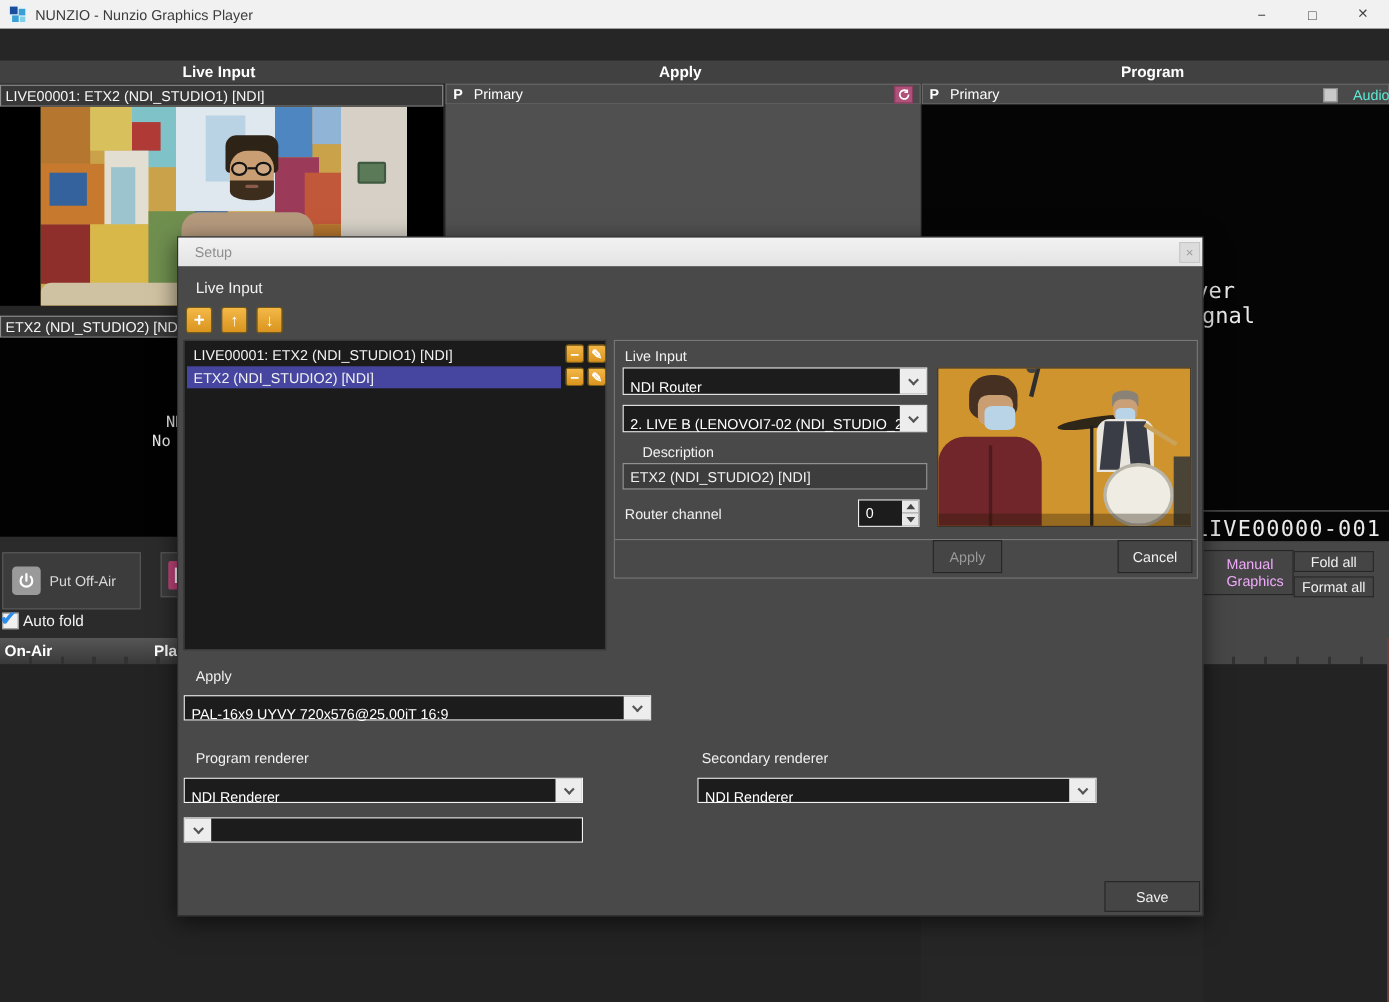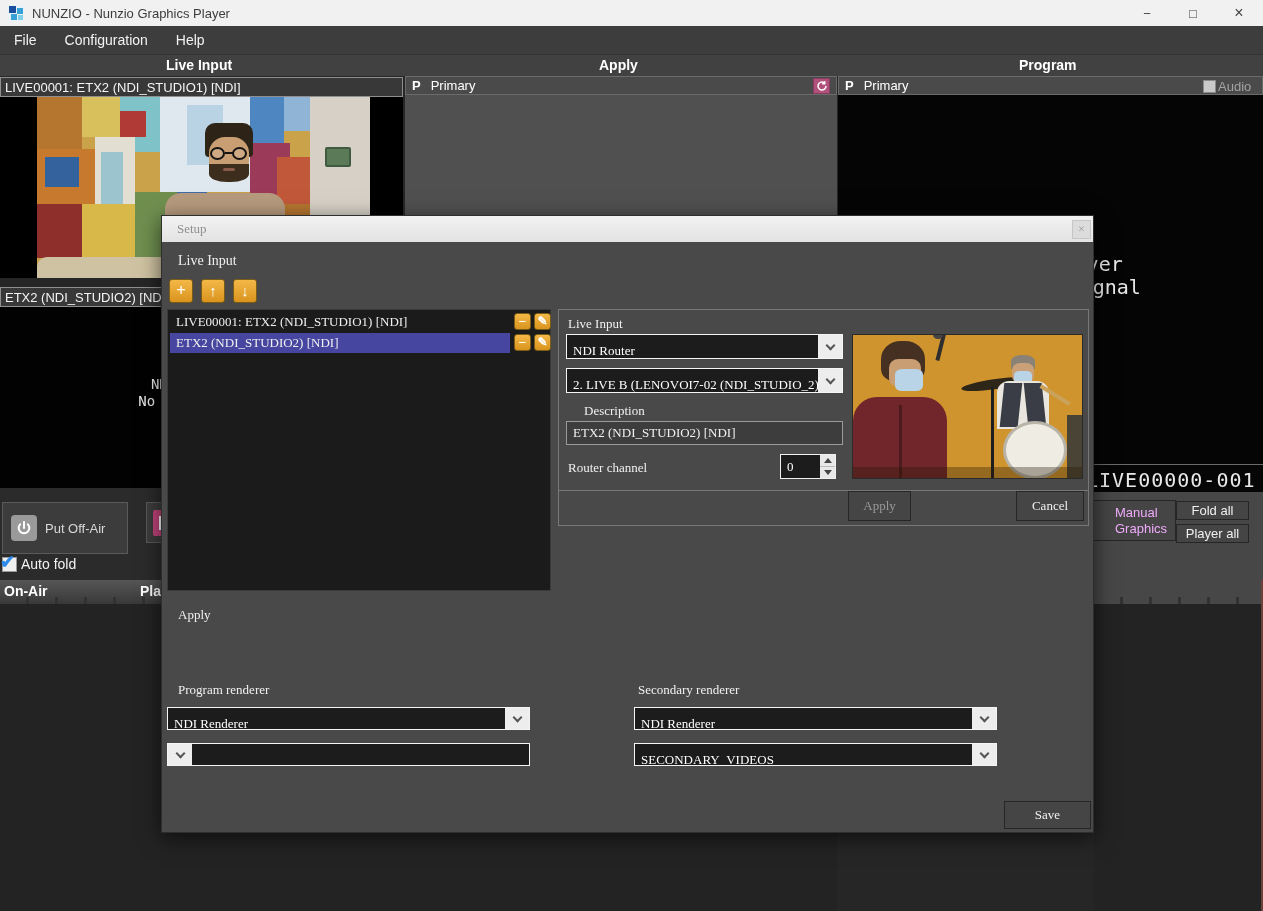--- a/index.html
+++ b/index.html
@@ -62,21 +62,21 @@
 
   
   .cb { background:#f0f0f0; border:1px solid #999; }
   .cb.dim { background:#c9c9c9; border:1px solid #8a8a8a; }
 
   .ticks { height:7px;
     background:repeating-linear-gradient(90deg, transparent 0 26px, #323232 26px 29px); }
 
   
   .dialog { left:161px; top:215px; width:933px; height:618px; background:#494949;
-    border:1px solid #2e2e2e; box-shadow:0 5px 20px rgba(0,0,0,.6); z-index:50;font-family:Liberation Serif, serif; }
+    border:1px solid #2e2e2e; box-shadow:0 5px 20px rgba(0,0,0,.6); z-index:50; }
   .dlg-title { position:absolute; left:0; top:0; width:100%; height:26px;
     background:linear-gradient(#f2f2f2,#e3e3e3); display:flex; align-items:center;
     color:#8f8f8f; font-size:13px; padding:0 15px; }
   .listbox { position:absolute; background:#1b1b1b; border:1px solid #3a3a3a; }
   .lrow { position:absolute; height:20px; display:flex; align-items:center;
     color:#f0f0f0; font-size:13px; padding:0 6px; white-space:nowrap; }
   .panelbox { position:absolute; border:1px solid #787878; }
 
   .pausebars { display:flex; gap:4px; }
   .pausebars i { width:5px; height:14px; background:#fff; }
@@ -92,25 +92,20 @@
       <i style="left:9px;top:3px;width:6px;height:6px;background:#38a0d4"></i>
       <i style="left:3px;top:9px;width:6px;height:6px;background:#38a0d4"></i>
       <i style="left:10px;top:10px;width:5px;height:5px;background:#7fd0e8"></i>
     </span>
     <span>NUNZIO - Nunzio Graphics Player</span>
     <span class="winctl" style="left:1124px">−</span>
     <span class="winctl" style="left:1170px">□</span>
     <span class="winctl" style="left:1216px;font-size:16px">×</span>
   </div>
 
-  <div class="abs menubar">
-    <span>File</span>
-    <span>Configuration</span>
-    <span>Help</span>
-  </div>
 
   <div class="abs colheads">
     <span class="colhead" style="left:166px">Live Input</span>
     <span class="colhead" style="left:599px">Apply</span>
     <span class="colhead" style="left:1019px">Program</span>
   </div>
 
   <div class="abs srcbar" style="left:0;top:77px;width:403px">
     <span>LIVE00001: ETX2 (NDI_STUDIO1) [NDI]</span>
   </div>
@@ -205,41 +200,41 @@
       </svg>
     </span>
   </div>
   <div class="abs" style="left:405px;top:95px;width:432px;height:380px;background:#505050"></div>
 
   <div class="abs hdrbar" style="left:838px;top:76px;width:425px">
     <b>P</b>
     <span>Primary</span>
     <span style="position:absolute;left:364px;top:2px;display:flex;align-items:center">
       <span class="cb dim" style="width:13px;height:13px"></span>
-      <span style="color:#a3a3a3;font-size:13px;margin-left:2px">Audio</span>
+      <span style="color:#5eead4;font-size:13px;margin-left:14px">Audio</span>
     </span>
   </div>
   <div class="abs" style="left:838px;top:95px;width:425px;height:369px;background:#050505;overflow:hidden">
     <div class="abs mono" style="left:0;top:158px;width:425px;text-align:center;font-size:20px;line-height:23px">
       <div>NDI Receiver</div>
       <div>No input signal</div>
     </div>
   </div>
   <div class="abs" style="left:838px;top:464px;width:425px;height:28px;background:#060606;border-top:1px solid #6a6a6a">
     <span class="abs mono" style="left:248px;top:3px;font-size:20px;letter-spacing:1px">LIVE00000-001</span>
   </div>
   <div class="abs" style="left:838px;top:492px;width:425px;height:112px;background:#474747"></div>
   <div class="abs dkbtn" style="left:1093px;top:500px;width:83px;height:41px;flex-direction:column;align-items:flex-start;padding-left:21px;line-height:16px;color:#f0abfc;white-space:pre-line;text-align:left">
     <span style="width:62px">Manual Graphics</span>
   </div>
   <div class="abs dkbtn" style="left:1176px;top:501px;width:73px;height:19px">
     <span>Fold all</span>
   </div>
   <div class="abs dkbtn" style="left:1176px;top:524px;width:73px;height:19px">
-    <span>Player all</span>
+    <span>Format all</span>
   </div>
   <div class="abs ticks" style="left:1094px;top:597px;width:169px"></div>
   <div class="abs" style="left:1094px;top:604px;width:169px;height:307px;background:#232323"></div>
   <div class="abs" style="left:1261px;top:580px;width:2px;height:331px;background:#6e4038"></div>
 
   <div class="abs dialog">
     <div class="dlg-title">
       <span>Setup</span>
       <span style="position:absolute;left:910px;top:4px;width:19px;height:19px;background:#dcdcdc;border:1px solid #c6c6c6;color:#9a9a9a;font-size:12px;display:flex;align-items:center;justify-content:center">×</span>
     </div>
@@ -333,20 +328,26 @@
       <div style="position:absolute;left:0;top:180px;width:529px;height:1px;background:#787878"></div>
       <div class="abs dkbtn" style="left:289px;top:181px;width:63px;height:30px;color:#9a9a9a">
         <span>Apply</span>
       </div>
       <div class="abs dkbtn" style="left:457px;top:181px;width:68px;height:30px">
         <span>Cancel</span>
       </div>
     </div>
 
     <span class="abs lbl" style="left:16px;top:391px">Apply</span>
+    <div class="abs combo" style="left:5px;top:416px;width:425px;height:23px">
+      <span class="val">PAL-16x9 UYVY 720x576@25.00iT 16:9</span>
+      <span class="cbtn">
+          <i class="chev"></i>
+        </span>
+    </div>
 
     <span class="abs lbl" style="left:16px;top:466px">Program renderer</span>
     <div class="abs combo" style="left:5px;top:491px;width:363px;height:23px">
       <span class="val">NDI Renderer</span>
       <span class="cbtn">
           <i class="chev"></i>
         </span>
     </div>
     <div class="abs combo" style="left:5px;top:527px;width:363px;height:23px">
       <span class="cbtn">
@@ -354,25 +355,19 @@
         </span>
     </div>
 
     <span class="abs lbl" style="left:476px;top:466px">Secondary renderer</span>
     <div class="abs combo" style="left:472px;top:491px;width:363px;height:23px">
       <span class="val">NDI Renderer</span>
       <span class="cbtn">
           <i class="chev"></i>
         </span>
     </div>
-    <div class="abs combo" style="left:472px;top:527px;width:363px;height:23px">
-      <span class="val">SECONDARY_VIDEOS</span>
-      <span class="cbtn">
-          <i class="chev"></i>
-        </span>
-    </div>
 
     <div class="abs dkbtn" style="left:842px;top:585px;width:87px;height:28px">
       <span>Save</span>
     </div>
   </div>
 
 </div>
 
 </body></html>

